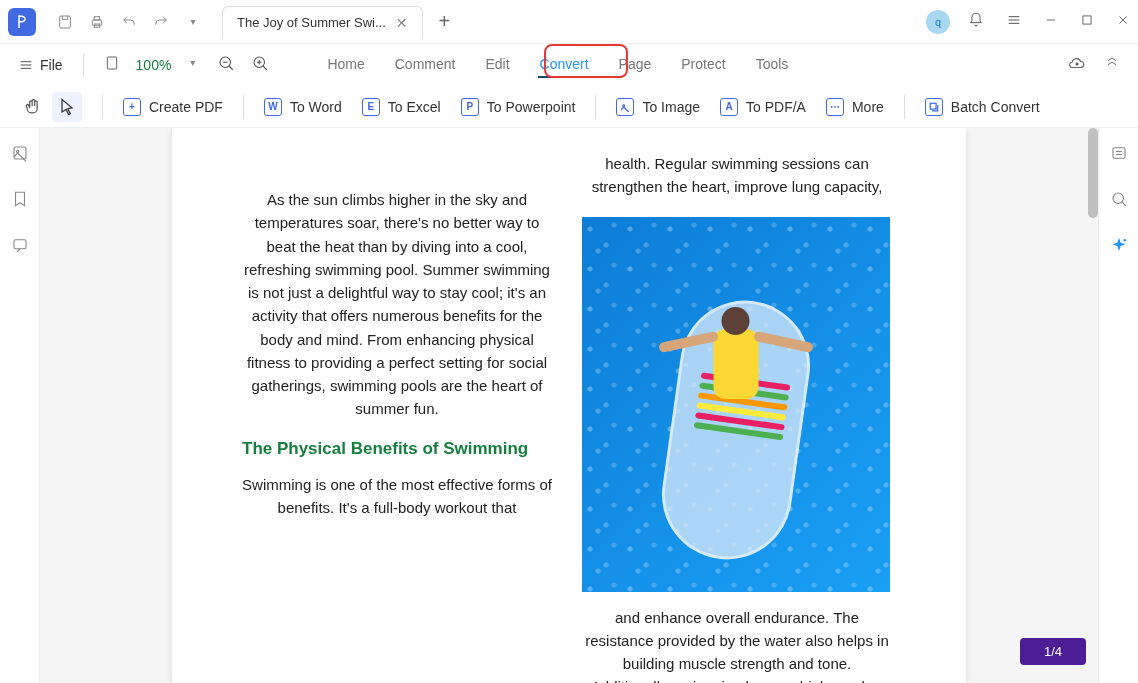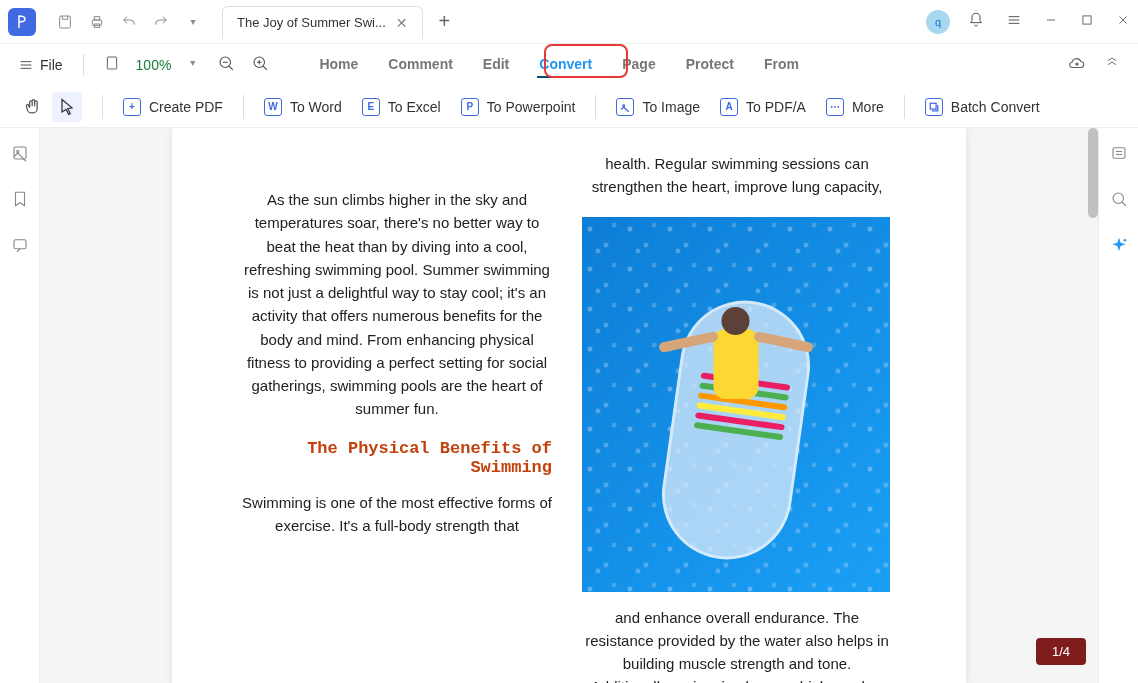--- a/index.html
+++ b/index.html
@@ -18,21 +18,21 @@
 .win-icons { display: flex; gap: 22px; align-items: center; color: #555; }
 .win-icons > div { cursor: pointer; }
 
 .menubar { height: 42px; display: flex; align-items: center; padding: 0 18px; gap: 16px; }
 .file-btn { display: flex; align-items: center; gap: 6px; font-size: 14px; color: #333; cursor: pointer; }
 .menu-sep { width: 1px; height: 22px; background: #ddd; margin: 0 4px; }
 .zoom-group { display: flex; align-items: center; gap: 16px; }
 .zoom-val { font-size: 14px; color: #15803d; padding-right: 30px; position: relative; }
 .zoom-val:after { content: '▾'; position: absolute; right: 6px; color: #888; font-size: 10px; }
 .zoom-btn { cursor: pointer; color: #555; }
-.tabs-menu { display: flex; gap: 26px; margin-left: 32px; font-weight: bold; }
+.tabs-menu { display: flex; gap: 26px; margin-left: 40px; }
 .tabs-menu > div { font-size: 14px; color: #777; cursor: pointer; padding: 4px 2px; }
 .tabs-menu .active { color: #2196F3; border-bottom: 2px solid #0c4a6e; }
 .convert-highlight { border: 2px solid #e53935; border-radius: 8px; padding: 6px 14px 6px 14px; position: absolute; top: 44px; left: 544px; pointer-events: none; }
 .top-right-icons { display: flex; gap: 18px; margin-left: auto; color: #666; }
 
 .toolbar { height: 42px; display: flex; align-items: center; padding: 0 18px; gap: 20px; border-bottom: 1px solid #eee; }
 .tool-btn { display: flex; align-items: center; gap: 8px; font-size: 14px; color: #333; cursor: pointer; }
 .tool-icon { width: 18px; height: 18px; border: 1.5px solid #4169E1; border-radius: 3px; display: flex; align-items: center; justify-content: center; font-size: 10px; font-weight: bold; color: #4169E1; }
 .tool-sep { width: 1px; height: 24px; background: #ddd; }
 .cursor-group { display: flex; gap: 4px; }
@@ -43,37 +43,37 @@
 .left-rail { width: 40px; border-right: 1px solid #eee; display: flex; flex-direction: column; align-items: center; padding-top: 16px; gap: 24px; }
 .rail-icon { color: #888; cursor: pointer; }
 .right-rail { width: 40px; border-left: 1px solid #eee; display: flex; flex-direction: column; align-items: center; padding-top: 16px; gap: 24px; }
 
 .doc-area { flex: 1; background: #f5f5f5; overflow: hidden; position: relative; display: flex; justify-content: center; padding-top: 0; }
 .page { width: 794px; background: #fff; box-shadow: 0 2px 8px rgba(0,0,0,0.1); padding: 60px 70px 20px 70px; display: flex; gap: 30px; font-family: Georgia, serif; }
 .col1 { width: 310px; }
 .col2 { width: 310px; }
 .doc-title { color: #1e88e5; font-size: 28px; font-weight: 700; line-height: 1.6; margin-bottom: 20px; }
 .doc-para { font-size: 15px; line-height: 1.55; color: #222; margin-bottom: 18px; text-align: center; }
-.doc-subhead { font-size: 17px; font-weight: 700; color: #c2410c; margin-bottom: 14px; font-family: Liberation Mono, monospace; text-align: right; }
+.doc-subhead { font-size: 17px; font-weight: 700; color: #15803d; margin-bottom: 14px; font-family: Liberation Sans, sans-serif; }
 .pool-img { width: 308px; height: 375px; background: linear-gradient(135deg, #0d7dd6, #1a9ff5); margin: 10px 0 14px 0; position: relative; overflow: hidden; }
 .pool-texture { position: absolute; inset: 0; background-image: radial-gradient(circle at 20% 30%, rgba(255,255,255,0.3) 2px, transparent 3px), radial-gradient(circle at 60% 70%, rgba(255,255,255,0.25) 2px, transparent 3px), radial-gradient(circle at 80% 20%, rgba(255,255,255,0.2) 2px, transparent 3px), radial-gradient(circle at 40% 85%, rgba(255,255,255,0.25) 2px, transparent 3px); background-size: 40px 40px; }
 .float-mat { position: absolute; left: 50%; top: 50%; transform: translate(-50%, -40%) rotate(8deg); width: 130px; height: 260px; background: rgba(220,235,250,0.75); border-radius: 65px; border: 3px solid rgba(255,255,255,0.5); }
 .float-lines { position: absolute; left: 50%; top: 58%; transform: translate(-50%, -40%) rotate(8deg); width: 90px; height: 150px; }
 .float-lines > div { height: 6px; margin: 4px 0; border-radius: 3px; }
 .person { position: absolute; left: 50%; top: 30%; transform: translateX(-50%); }
 .person-body { width: 45px; height: 70px; background: #fdd835; border-radius: 12px; position: relative; }
 .person-head { width: 28px; height: 28px; background: #5d4037; border-radius: 50%; position: absolute; top: -22px; left: 8px; }
 .person-arm { width: 60px; height: 10px; background: #d7a57a; position: absolute; top: 8px; border-radius: 5px; }
 .person-arm.left { left: -55px; transform: rotate(-12deg); }
 .person-arm.right { right: -55px; transform: rotate(12deg); }
 
 .scrollbar-track { position: absolute; right: 0; top: 0; width: 10px; height: 100%; background: #f5f5f5; }
 .scrollbar-thumb { width: 10px; height: 90px; background: #c0c0c0; border-radius: 5px; }
 
-.page-indicator { position: absolute; bottom: 18px; right: 52px; background: #7f1d1d; color: #fff; padding: 6px 16px; border-radius: 4px; font-size: 13px; }
+.page-indicator { position: absolute; bottom: 18px; right: 52px; background: #4c1d95; color: #fff; padding: 6px 24px; border-radius: 4px; font-size: 13px; }
 .star-icon { color: #2196F3; }
 </style>
 </head>
 <body>
 
 <div class="titlebar">
   <div class="logo">
     <svg viewBox="0 0 24 24" fill="white">
         <path d="M8 4 C8 4 16 4 16 8 C16 12 8 12 8 12 L8 20 L8 4 Z" stroke="white" stroke-width="2" fill="none"></path>
       </svg>
@@ -165,21 +165,21 @@
           <line x1="11" y1="8" x2="11" y2="14"></line>
         </svg></div>
   </div>
   <div class="tabs-menu">
     <div>Home</div>
     <div>Comment</div>
     <div>Edit</div>
     <div class="active">Convert</div>
     <div>Page</div>
     <div>Protect</div>
-    <div>From</div>
+    <div>Tools</div>
   </div>
   <div class="top-right-icons">
     <div><svg width="18" height="18" viewBox="0 0 24 24" fill="none" stroke="currentColor" stroke-width="1.5">
           <path d="M17 18a4 4 0 000-8 6 6 0 00-11.5 1A3.5 3.5 0 006 18h11z"></path>
           <path d="M12 12v4m-2-2l2-2 2 2"></path>
         </svg></div>
     <div><svg width="16" height="16" viewBox="0 0 24 24" fill="none" stroke="currentColor" stroke-width="1.5">
           <path d="M6 10l6-4 6 4M6 16l6-4 6 4"></path>
         </svg></div>
   </div>
@@ -261,21 +261,21 @@
           <rect x="4" y="5" width="16" height="12" rx="2"></rect>
           <path d="M8 21l4-4"></path>
         </svg></div>
   </div>
 
   <div class="doc-area">
     <div class="page">
       <div class="col1">
         <div class="doc-para">As the sun climbs higher in the sky and temperatures soar, there's no better way to beat the heat than by diving into a cool, refreshing swimming pool. Summer swimming is not just a delightful way to stay cool; it's an activity that offers numerous benefits for the body and mind. From enhancing physical fitness to providing a perfect setting for social gatherings, swimming pools are the heart of summer fun.</div>
         <div class="doc-subhead">The Physical Benefits of Swimming</div>
-        <div class="doc-para">Swimming is one of the most effective forms of exercise. It's a full-body strength that</div>
+        <div class="doc-para">Swimming is one of the most effective forms of benefits. It's a full-body workout that</div>
       </div>
       <div class="col2">
         <div class="doc-para" style="margin-top:-36px;">health. Regular swimming sessions can strengthen the heart, improve lung capacity,</div>
         <div class="pool-img">
           <div class="pool-texture"></div>
           <div class="float-mat"></div>
           <div class="float-lines">
             <div style="background:#e91e63;"></div>
             <div style="background:#4caf50;"></div>
             <div style="background:#ff9800;"></div>

